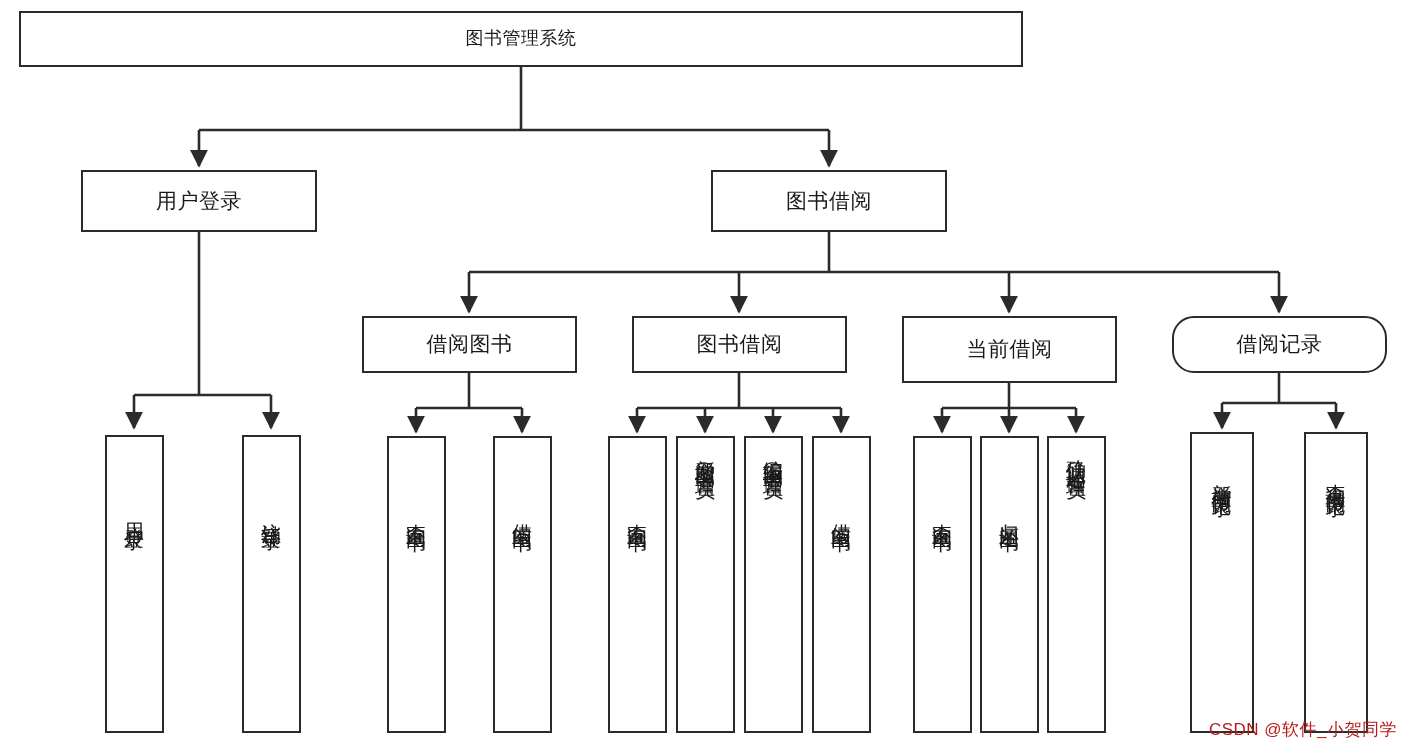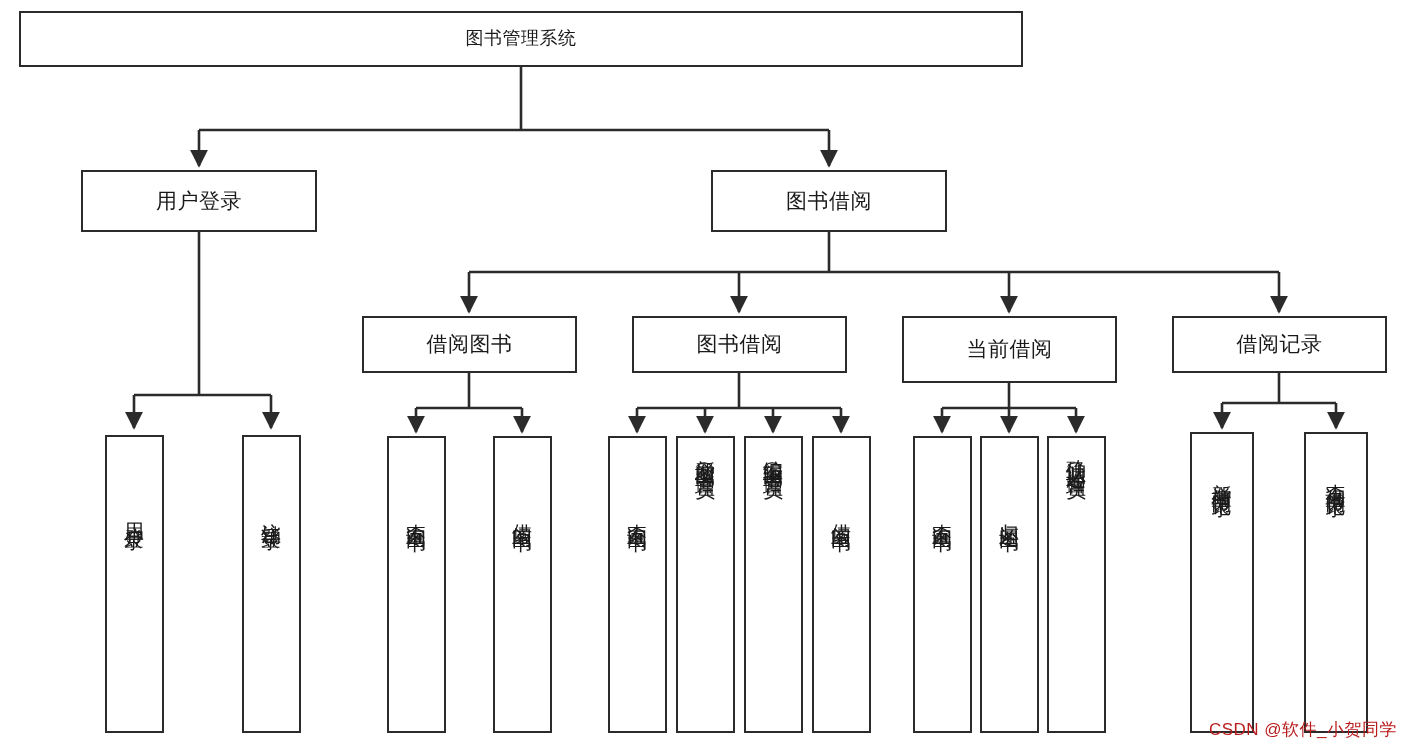--- a/index.html
+++ b/index.html
@@ -142,21 +142,21 @@
 
   <div class="node lvl2" style="left:362px; top:316px; width:215px; height:57px;">
     <span class="label">借阅图书</span>
   </div>
   <div class="node lvl2" style="left:632px; top:316px; width:215px; height:57px;">
     <span class="label">图书借阅</span>
   </div>
   <div class="node lvl2" style="left:902px; top:316px; width:215px; height:67px;">
     <span class="label">当前借阅</span>
   </div>
-  <div class="node lvl2" style="left:1172px; top:316px; width:215px; height:57px;">
+  <div class="node lvl2" style="left:1172px; top:316px; width:215px; height:57px;border-radius:22px;">
     <span class="label">借阅记录</span>
   </div>
 
   <div class="node leaf" style="left:105px; top:435px; width:59px; height:298px; padding-top:70px;">
     <span class="label">用户登录</span>
   </div>
   <div class="node leaf" style="left:242px; top:435px; width:59px; height:298px; padding-top:70px;">
     <span class="label">注销登录</span>
   </div>
 

